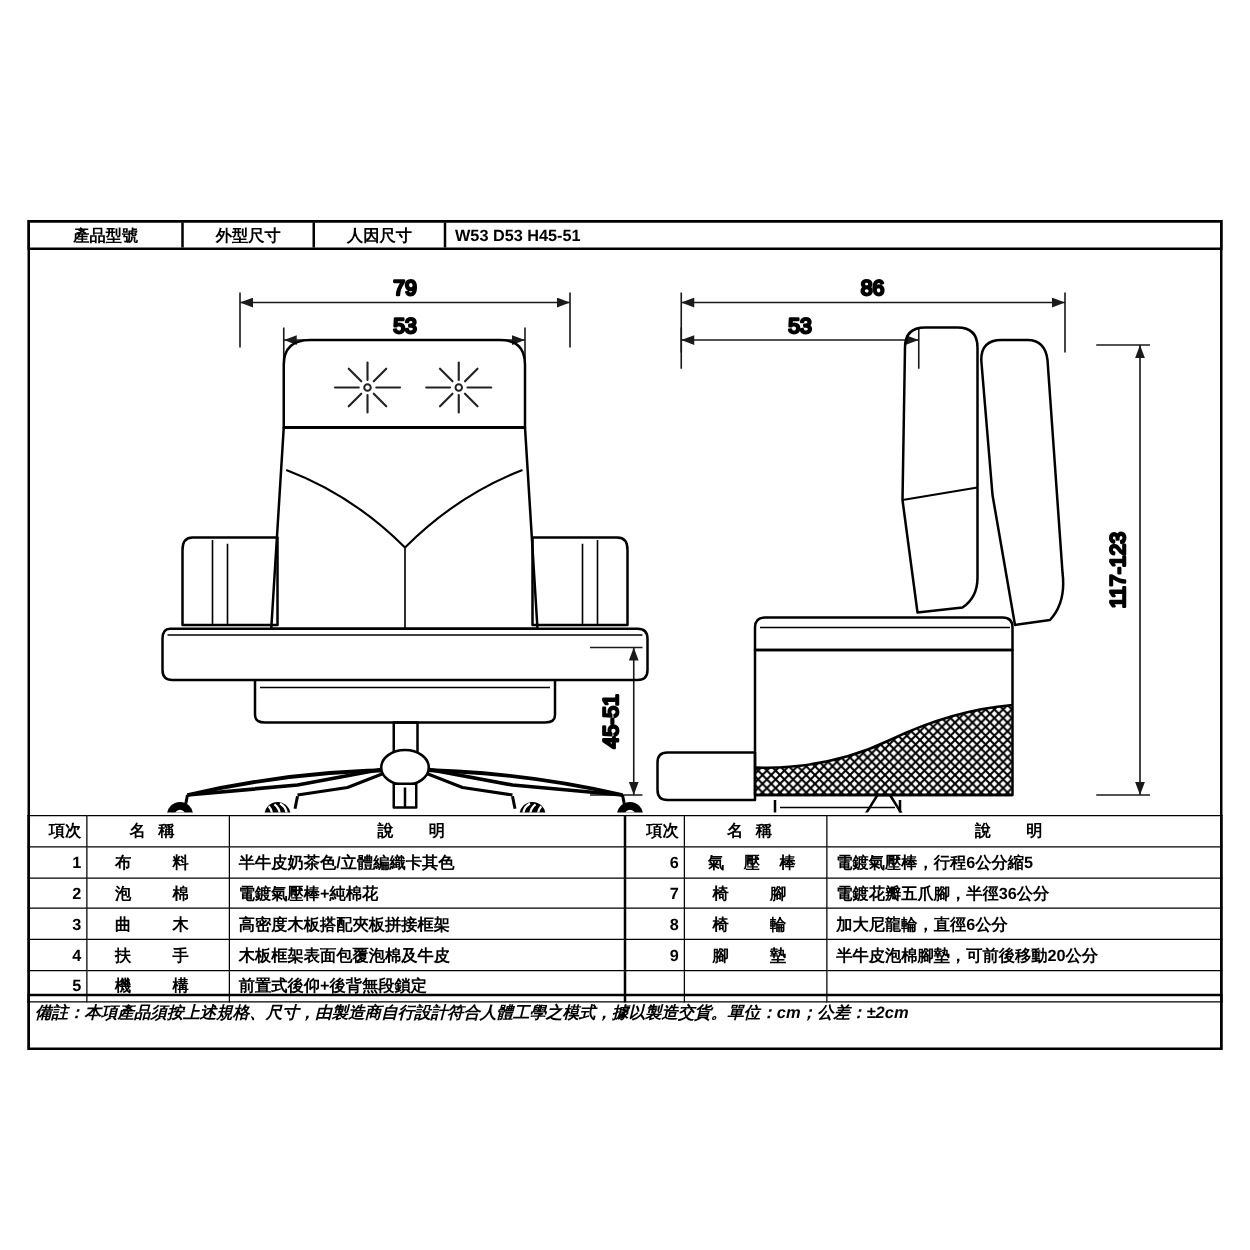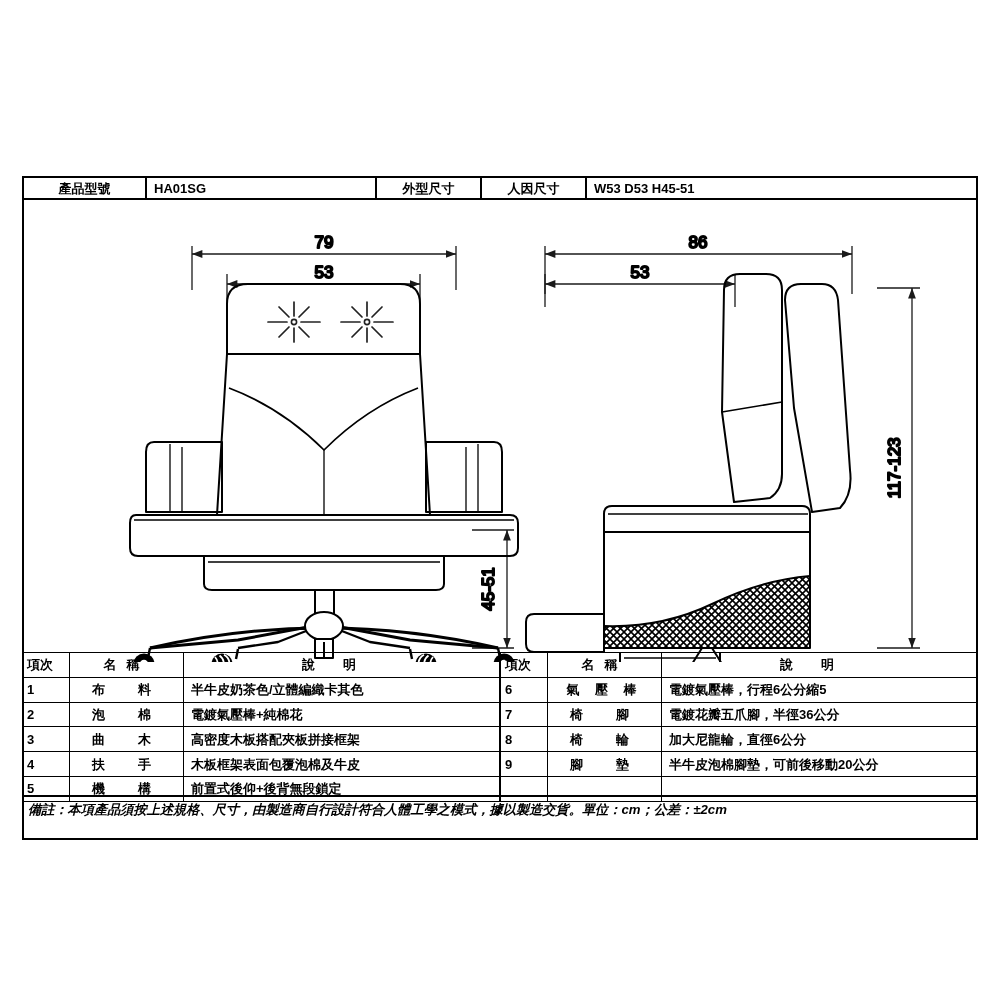--- a/index.html
+++ b/index.html
@@ -25,39 +25,39 @@
   }
   .hdr .cell{
     box-sizing:border-box;display:flex;align-items:center;
     font-size:13px;line-height:1;white-space:nowrap;
   }
   .hdr .lbl{justify-content:center;font-weight:bold;letter-spacing:0px;}
   .hdr .val{justify-content:flex-start;padding-left:7px;font-weight:bold;}
   .bl{border-left:2px solid #000;}
 
   
-  .draw{position:absolute;left:22px;top:212px;width:956px;height:450px;}
+  .draw{position:absolute;left:22px;top:200px;width:956px;height:450px;}
   .draw svg{display:block;}
 
   
   .tables{
     position:absolute;left:22px;top:652px;width:956px;height:143px;
     display:flex;
   }
   .tbl{
     border-collapse:collapse;table-layout:fixed;
     width:478px;height:143px;
     font-size:13px;
   }
   .tbl td,.tbl th{
     border:1px solid #000;padding:0 4px;
     height:23.8px;line-height:1;font-weight:bold;
     overflow:hidden;white-space:nowrap;
   }
-  .tbl .c-idx{width:38px;text-align:left;}
+  .tbl .c-idx{width:38px;text-align:right;}
   .tbl .c-name{width:105px;text-align:center;}
   .tbl .c-desc{text-align:left;padding-left:7px;margin-left:13px;}
   .tbl thead td{text-align:center;}
   .tbl .c-desc.hd{text-align:center;}
   .spread{letter-spacing:10px;padding-left:12px;}
   .spread3{letter-spacing:6px;padding-left:8px;}
   .wide{letter-spacing:28px;padding-left:30px;}
 
   
   .remarks{
@@ -69,21 +69,20 @@
 
   .dimtxt{font-family:"Liberation Sans",sans-serif;font-size:17px;fill:#1a1a1a;}
 </style>
 </head>
 <body>
 
 <div id="sheet">
 
   <div class="hdr">
     <div class="cell lbl" style="width:121px">產品型號</div>
-    <div class="cell val bl" style="width:230px">HA01SG</div>
     <div class="cell lbl bl" style="width:105px">外型尺寸</div>
     <div class="cell lbl bl" style="width:105px">人因尺寸</div>
     <div class="cell val bl" style="flex:1">W53 D53 H45-51</div>
   </div>
 
   <div class="frame"></div>
 
   <div class="draw">
   <svg width="956" height="450" viewBox="0 0 956 450" xmlns="http://www.w3.org/2000/svg">
     <defs>

